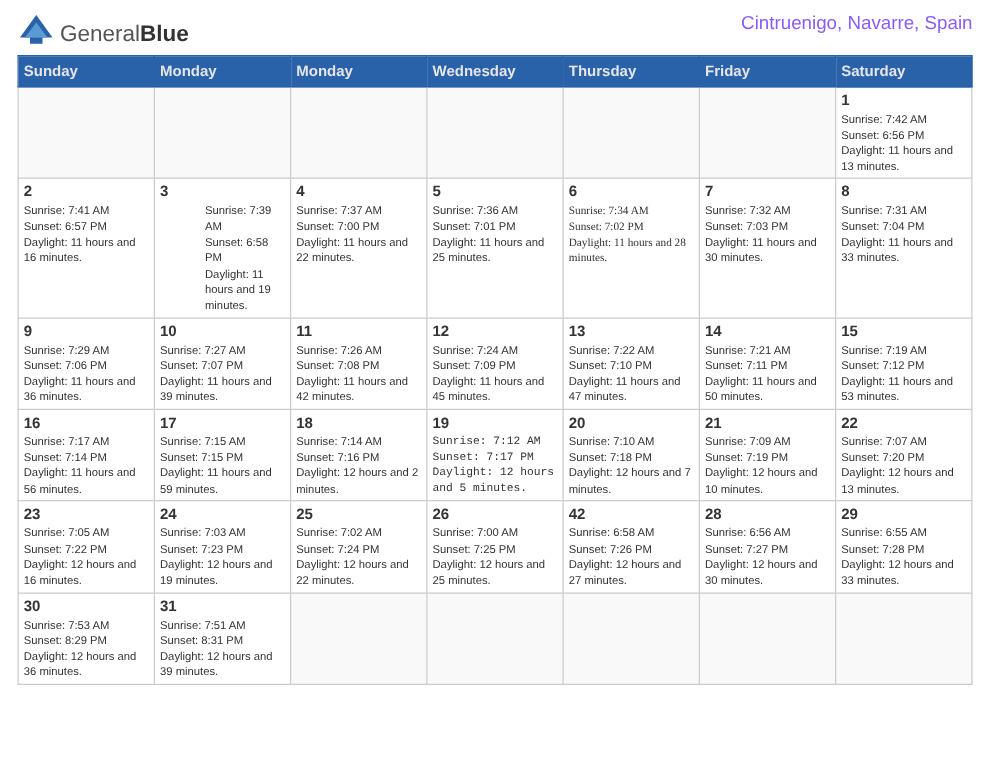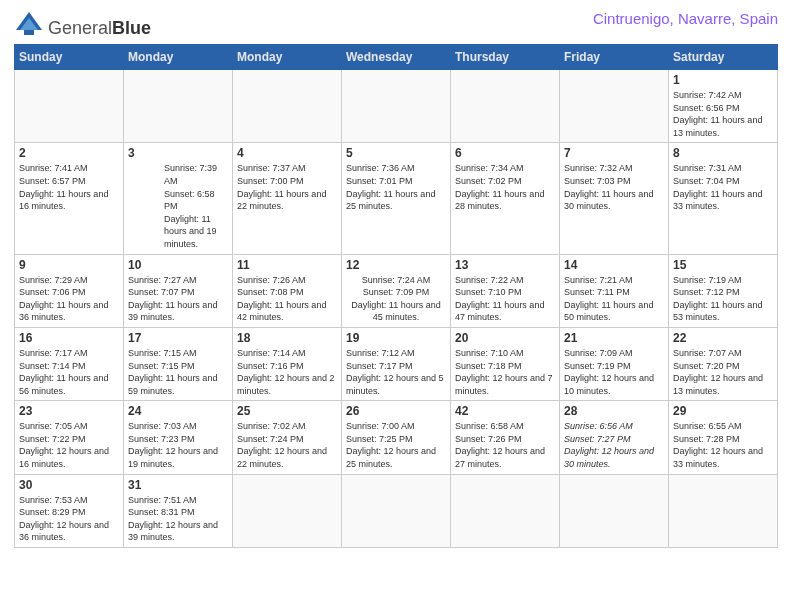--- a/index.html
+++ b/index.html
@@ -158,21 +158,21 @@
 Daylight: 11 hours and 22 minutes.</div>
           </td>
           <td>
             <span class="day-num">5</span>
             <div class="day-info" style="white-space: pre-line;">Sunrise: 7:36 AM
 Sunset: 7:01 PM
 Daylight: 11 hours and 25 minutes.</div>
           </td>
           <td>
             <span class="day-num">6</span>
-            <div class="day-info" style="white-space: pre-line;">Sunrise: 7:34 AM
+            <div class="day-info" style="white-space: pre-line; font-family: Liberation Serif, serif;">Sunrise: 7:34 AM
 Sunset: 7:02 PM
 Daylight: 11 hours and 28 minutes.</div>
           </td>
           <td>
             <span class="day-num">7</span>
             <div class="day-info" style="white-space: pre-line;">Sunrise: 7:32 AM
 Sunset: 7:03 PM
 Daylight: 11 hours and 30 minutes.</div>
           </td>
           <td>
@@ -196,21 +196,21 @@
 Daylight: 11 hours and 39 minutes.</div>
           </td>
           <td>
             <span class="day-num">11</span>
             <div class="day-info" style="white-space: pre-line;">Sunrise: 7:26 AM
 Sunset: 7:08 PM
 Daylight: 11 hours and 42 minutes.</div>
           </td>
           <td>
             <span class="day-num">12</span>
-            <div class="day-info" style="white-space: pre-line; text-align: center;">Sunrise: 7:24 AM
+            <div class="day-info" style="white-space: pre-line;">Sunrise: 7:24 AM
 Sunset: 7:09 PM
 Daylight: 11 hours and 45 minutes.</div>
           </td>
           <td>
             <span class="day-num">13</span>
             <div class="day-info" style="white-space: pre-line;">Sunrise: 7:22 AM
 Sunset: 7:10 PM
 Daylight: 11 hours and 47 minutes.</div>
           </td>
           <td>
@@ -240,21 +240,21 @@
 Daylight: 11 hours and 59 minutes.</div>
           </td>
           <td>
             <span class="day-num">18</span>
             <div class="day-info" style="white-space: pre-line;">Sunrise: 7:14 AM
 Sunset: 7:16 PM
 Daylight: 12 hours and 2 minutes.</div>
           </td>
           <td>
             <span class="day-num">19</span>
-            <div class="day-info" style="white-space: pre-line;">Sunrise: 7:12 AM
+            <div class="day-info" style="white-space: pre-line; font-family: Liberation Mono, monospace;">Sunrise: 7:12 AM
 Sunset: 7:17 PM
 Daylight: 12 hours and 5 minutes.</div>
           </td>
           <td>
             <span class="day-num">20</span>
             <div class="day-info" style="white-space: pre-line;">Sunrise: 7:10 AM
 Sunset: 7:18 PM
 Daylight: 12 hours and 7 minutes.</div>
           </td>
           <td>
@@ -296,21 +296,21 @@
 Daylight: 12 hours and 25 minutes.</div>
           </td>
           <td>
             <span class="day-num">42</span>
             <div class="day-info" style="white-space: pre-line;">Sunrise: 6:58 AM
 Sunset: 7:26 PM
 Daylight: 12 hours and 27 minutes.</div>
           </td>
           <td>
             <span class="day-num">28</span>
-            <div class="day-info" style="white-space: pre-line; font-style: italic;">Sunrise: 6:56 AM
+            <div class="day-info" style="white-space: pre-line;">Sunrise: 6:56 AM
 Sunset: 7:27 PM
 Daylight: 12 hours and 30 minutes.</div>
           </td>
           <td>
             <span class="day-num">29</span>
             <div class="day-info" style="white-space: pre-line;">Sunrise: 6:55 AM
 Sunset: 7:28 PM
 Daylight: 12 hours and 33 minutes.</div>
           </td>
         </tr>

